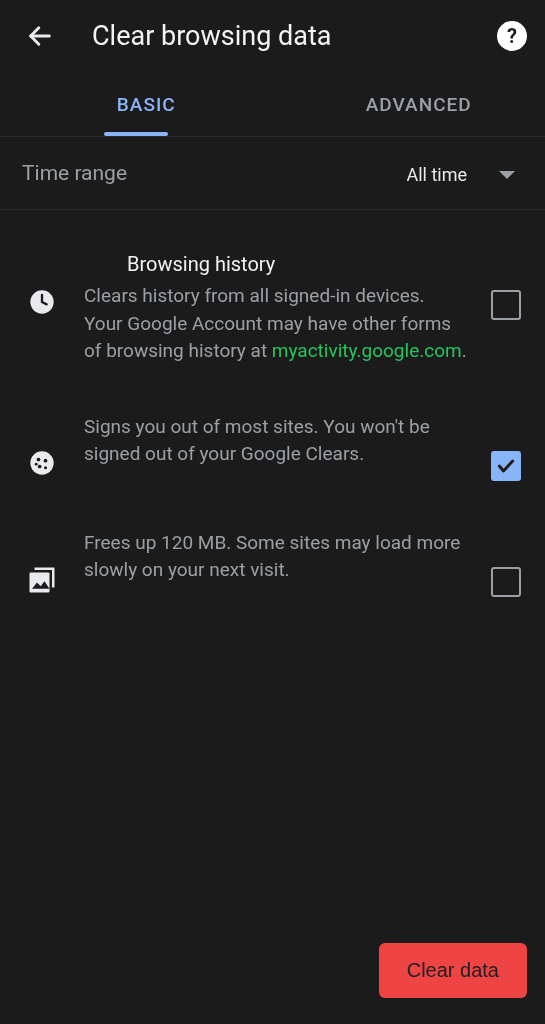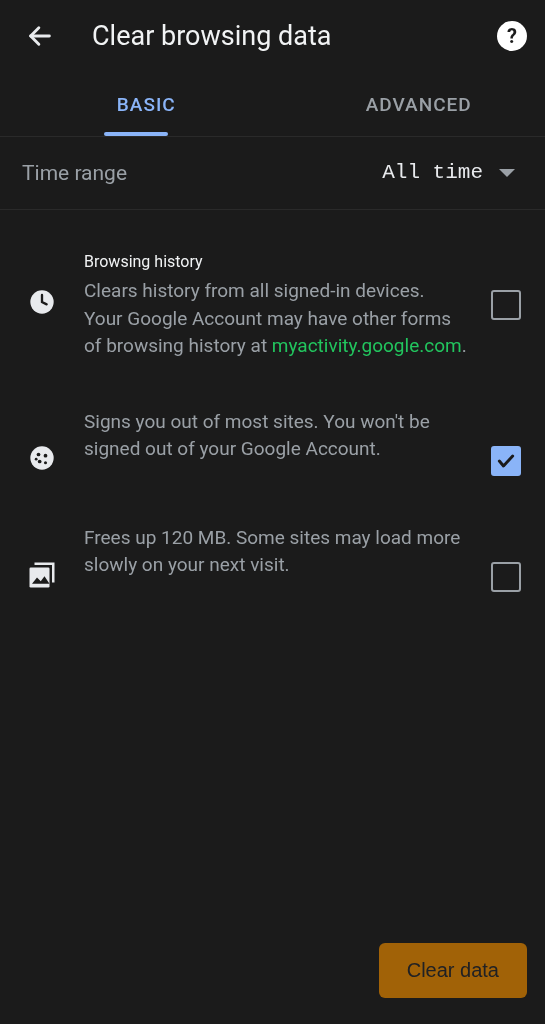--- a/index.html
+++ b/index.html
@@ -76,37 +76,36 @@
     height: 4px;
     background: #8ab4f8;
     border-radius: 2px;
   }
   .divider {
     height: 1px;
     background: #2a2a2a;
   }
   .time-row {
     display: flex;
-    align-items: flex-start;
+    align-items: flex-end;
     padding: 24px 22px 24px 22px;
   }
   .time-label {
     flex: 1;
     font-size: 21px;
     color: #9aa0a6;
   }
   .time-select {
     display: flex;
     align-items: center;
-    gap: 16px;
-    font-size: 21px;
+    gap: 32px;
+    font-size: 18px;
     color: #e8eaed;
     cursor: pointer;
     padding-right: 8px;
-    font-family: Liberation Mono, monospace;
   }
   .arrow-down {
     width: 0;
     height: 0;
     border-left: 8px solid transparent;
     border-right: 8px solid transparent;
     border-top: 8px solid #9aa0a6;
   }
   .options {
     padding: 18px 0 0 0;
@@ -121,23 +120,24 @@
     width: 36px;
     display: flex;
     justify-content: center;
     padding-top: 36px;
     flex-shrink: 0;
   }
   .opt-body {
     flex: 1;
   }
   .opt-title {
-    font-size: 16px;
+    font-size: 20px;
     color: #f1f3f4;
     margin-bottom: 6px;
+    margin-left: 43px;
   }
   .opt-desc {
     font-size: 19px;
     line-height: 1.45;
     color: #9aa0a6;
   }
   .opt-link {
     color: #22c55e;
   }
   .opt-check {
@@ -163,21 +163,21 @@
     bottom: 0;
     left: 0;
     right: 0;
     height: 90px;
     display: flex;
     justify-content: flex-end;
     align-items: center;
     padding: 0 18px 18px 0;
   }
   .clear-btn {
-    background: #a16207;
+    background: #ef4444;
     color: #202124;
     font-size: 20px;
     font-weight: 500;
     border: none;
     border-radius: 6px;
     padding: 16px 28px;
     cursor: pointer;
   }
 </style>
 </head>
@@ -237,21 +237,21 @@
           <circle cx="12" cy="12" r="10"></circle>
           <circle cx="9" cy="9" r="1.6" fill="#1b1b1b"></circle>
           <circle cx="15" cy="10" r="1.6" fill="#1b1b1b"></circle>
           <circle cx="10" cy="15" r="1.6" fill="#1b1b1b"></circle>
           <circle cx="15" cy="16" r="1.3" fill="#1b1b1b"></circle>
           <circle cx="7" cy="13" r="1.2" fill="#1b1b1b"></circle>
         </svg>
     </div>
     <div class="opt-body">
       <div class="opt-desc">
-        <span>Signs you out of most sites. You won't be signed out of your Google Account.</span>
+        <span>Signs you out of most sites. You won't be signed out of your Google Clears.</span>
       </div>
     </div>
     <div class="opt-check checked">
       <svg width="20" height="20" viewBox="0 0 24 24" fill="none" stroke="#1b1b1b" stroke-width="3.5" stroke-linecap="round" stroke-linejoin="round">
           <polyline points="4 12 9 18 20 6"></polyline>
         </svg>
     </div>
   </div>
 
   <div class="option-row">

